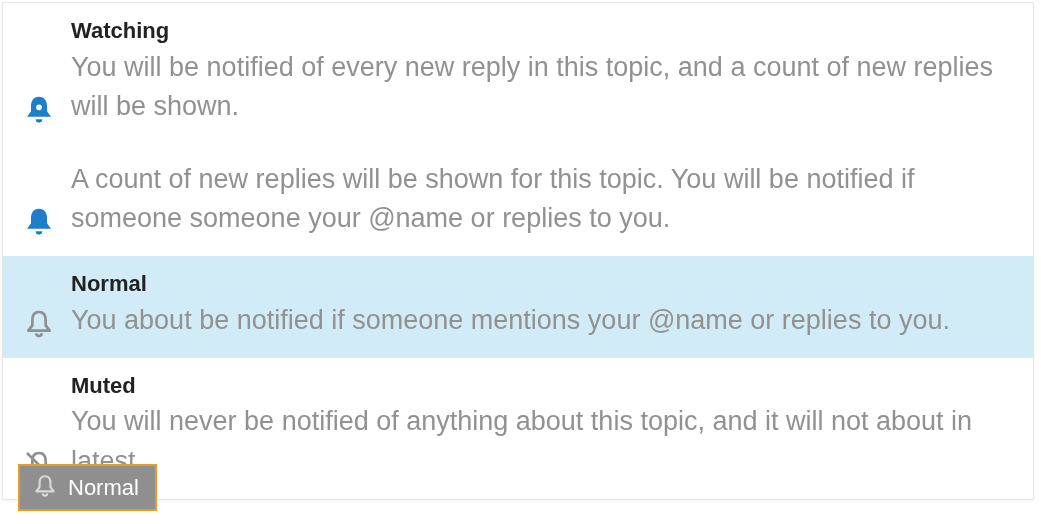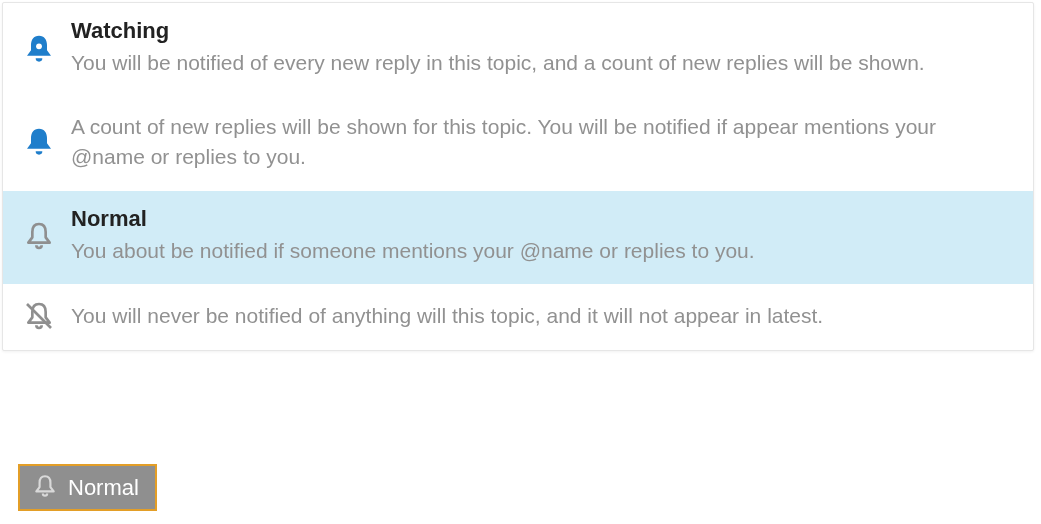--- a/index.html
+++ b/index.html
@@ -17,21 +17,21 @@
     }
     .dropdown {
       width: 1032px;
       border: 1px solid #e6e6e6;
       border-radius: 2px;
       background: #ffffff;
       box-shadow: 0 1px 3px rgba(0,0,0,0.06);
     }
     .option {
       display: flex;
-      align-items: center;
+      align-items: flex-end;
       padding: 14px 20px 18px 20px;
       cursor: pointer;
     }
     .option.selected {
       background: #d1ecf7;
     }
     .option .icon-wrap {
       width: 48px;
       flex-shrink: 0;
       display: flex;
@@ -47,21 +47,21 @@
       flex: 1;
       min-width: 0;
     }
     .option .title {
       font-size: 22px;
       font-weight: 700;
       color: #222222;
       line-height: 1.3;
     }
     .option .desc {
-      font-size: 21px;
+      font-size: 27px;
       color: #919191;
       line-height: 1.45;
       margin-top: 2px;
     }
     .current-button {
       position: absolute;
       left: 18px;
       top: 464px;
       height: 47px;
       background: #8f8f8f;
@@ -102,21 +102,21 @@
   </div>
 
   <div class="option">
     <div class="icon-wrap">
       <svg viewBox="0 0 24 24" fill="#1f7ecb">
         <path d="M12 2 C8 2 6 5 6 9 L6 13 L3 17 L21 17 L18 13 L18 9 C18 5 16 2 12 2 Z"></path>
         <path d="M9.5 19 a2.5 2.5 0 0 0 5 0 Z"></path>
       </svg>
     </div>
     <div class="text-wrap">
-      <div class="desc">A count of new replies will be shown for this topic. You will be notified if appear mentions your @name or replies to you.</div>
+      <div class="desc">A count of new replies will be shown for this topic. You will be notified if someone someone your @name or replies to you.</div>
     </div>
   </div>
 
   <div class="option selected">
     <div class="icon-wrap">
       <svg viewBox="0 0 24 24" fill="none" stroke="#8f8f8f" stroke-width="2" stroke-linejoin="round">
         <path d="M12 3 C8.5 3 7 5.5 7 9 L7 13 L4 17 L20 17 L17 13 L17 9 C17 5.5 15.5 3 12 3 Z"></path>
         <path d="M10 19 a2 2 0 0 0 4 0"></path>
       </svg>
     </div>
@@ -128,21 +128,22 @@
 
   <div class="option">
     <div class="icon-wrap">
       <svg viewBox="0 0 24 24" fill="none" stroke="#8f8f8f" stroke-width="2" stroke-linejoin="round">
         <path d="M12 3 C8.5 3 7 5.5 7 9 L7 13 L4 17 L20 17 L17 13 L17 9 C17 5.5 15.5 3 12 3 Z"></path>
         <path d="M10 19 a2 2 0 0 0 4 0"></path>
         <line x1="3" y1="3" x2="21" y2="21"></line>
       </svg>
     </div>
     <div class="text-wrap">
-      <div class="desc">You will never be notified of anything will this topic, and it will not appear in latest.</div>
+      <div class="title">Muted</div>
+      <div class="desc">You will never be notified of anything about this topic, and it will not about in latest.</div>
     </div>
   </div>
 
 </div>
 
 <div class="current-button">
   <span>
     <svg viewBox="0 0 24 24" fill="none" stroke="#d9d9d9" stroke-width="2" stroke-linejoin="round">
       <path d="M12 3 C8.5 3 7 5.5 7 9 L7 13 L4 17 L20 17 L17 13 L17 9 C17 5.5 15.5 3 12 3 Z"></path>
       <path d="M10 19 a2 2 0 0 0 4 0"></path>

